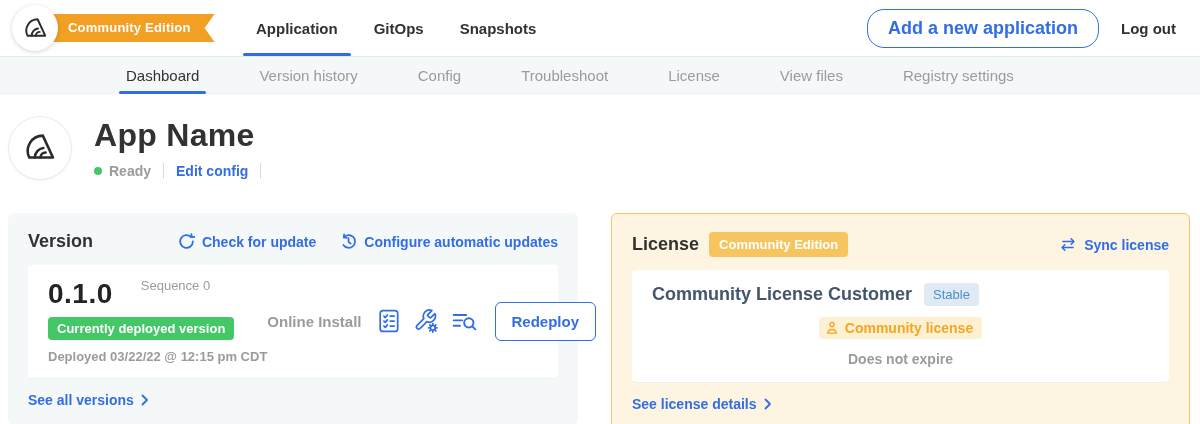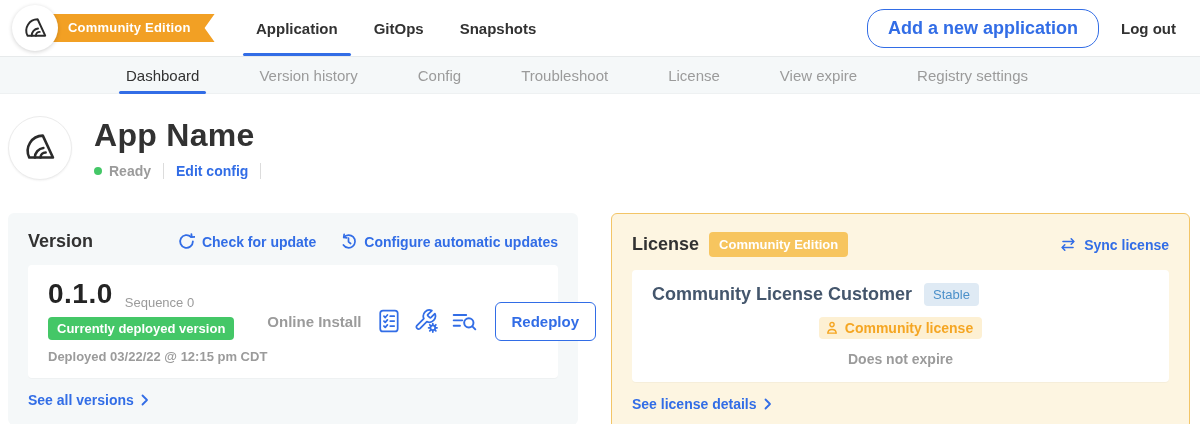--- a/index.html
+++ b/index.html
@@ -91,21 +91,21 @@
   .card-title { margin: 0; font-size: 18px; font-weight: bold; color: #323232; }
   .head-links { margin-left: auto; display: flex; gap: 24px; }
   .hlink { display: flex; align-items: center; gap: 7px; color: #326DE6; font-size: 14px; font-weight: bold; white-space: nowrap; }
   .hlink svg { flex: none; }
 
   .panel { background: #fff; border-radius: 4px; box-shadow: 0 1px 1px rgba(0,0,0,.03); }
 
   
   .version-panel { padding: 13px 20px 14px; display: flex; align-items: center; }
   .v-left { flex: none; }
-  .v-num-row { display: flex; align-items: flex-end; gap: 12px; }
+  .v-num-row { display: flex; align-items: flex-start; gap: 28px; }
   .v-num { font-size: 28px; font-weight: bold; color: #242424; letter-spacing: .5px; }
   .v-seq { font-size: 13px; color: #9B9B9B; }
   .deployed-badge {
     display: inline-block; margin: 7px 0 9px; background: #44C767; color: #fff;
     font-size: 13px; font-weight: bold; padding: 4px 9px; border-radius: 4px;
   }
   .deployed-at { font-size: 13px; font-weight: bold; color: #9B9B9B; }
   .v-right { margin-left: auto; display: flex; align-items: center; gap: 13px; }
   .online-install { font-size: 15px; font-weight: bold; color: #9B9B9B; margin-right: 4px; white-space: nowrap; }
   .icon-btn {
@@ -165,21 +165,21 @@
     <a class="logout">Log out</a>
   </div>
 </header>
 
 <nav class="subnav">
   <a class="subtab active">Dashboard</a>
   <a class="subtab">Version history</a>
   <a class="subtab">Config</a>
   <a class="subtab">Troubleshoot</a>
   <a class="subtab">License</a>
-  <a class="subtab">View expire</a>
+  <a class="subtab">View files</a>
   <a class="subtab">Registry settings</a>
 </nav>
 
 <section class="app-header">
   <div class="avatar">
     <svg width="36" height="36" viewBox="0 0 32 32" fill="none" stroke="#2b2b2b" stroke-width="2.3" stroke-linecap="round" stroke-linejoin="round">
       <path d="M18.5 5 L27.5 24.5 H6.5 A13.5 13.5 0 0 1 18.5 5 Z"></path>
       <path d="M11.5 24.5 A8.5 8.5 0 0 1 19 16"></path>
       <path d="M16.5 24.5 A4.5 4.5 0 0 1 21 20"></path>
     </svg>

